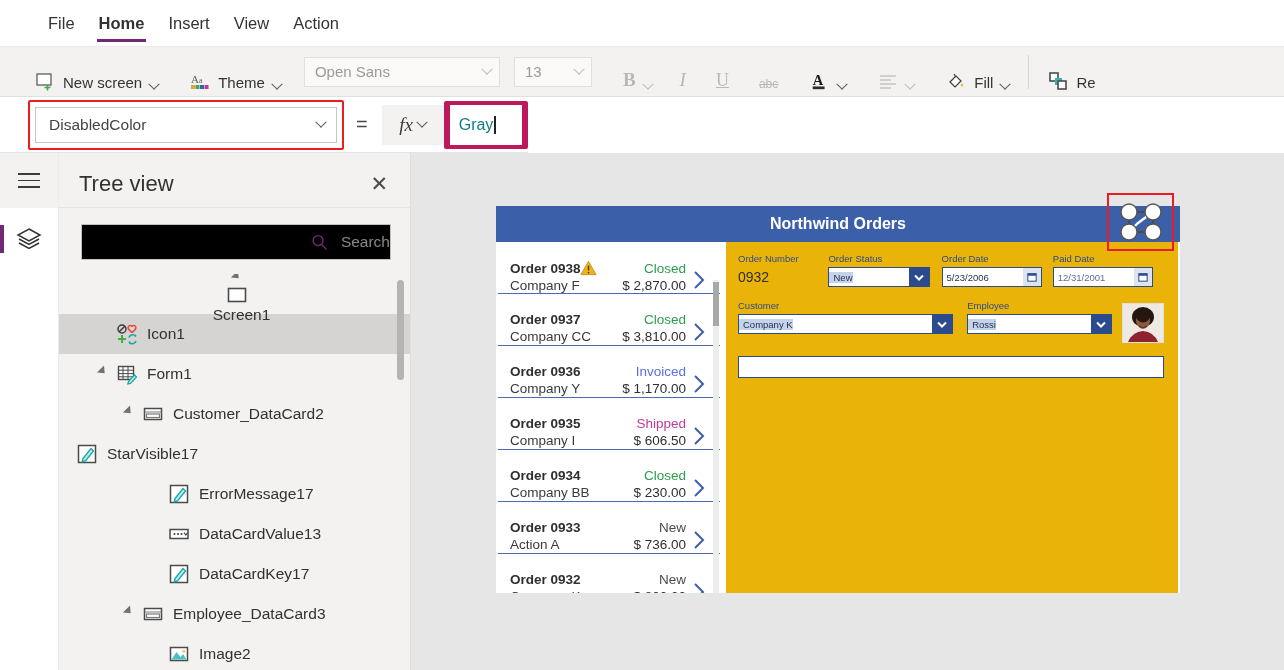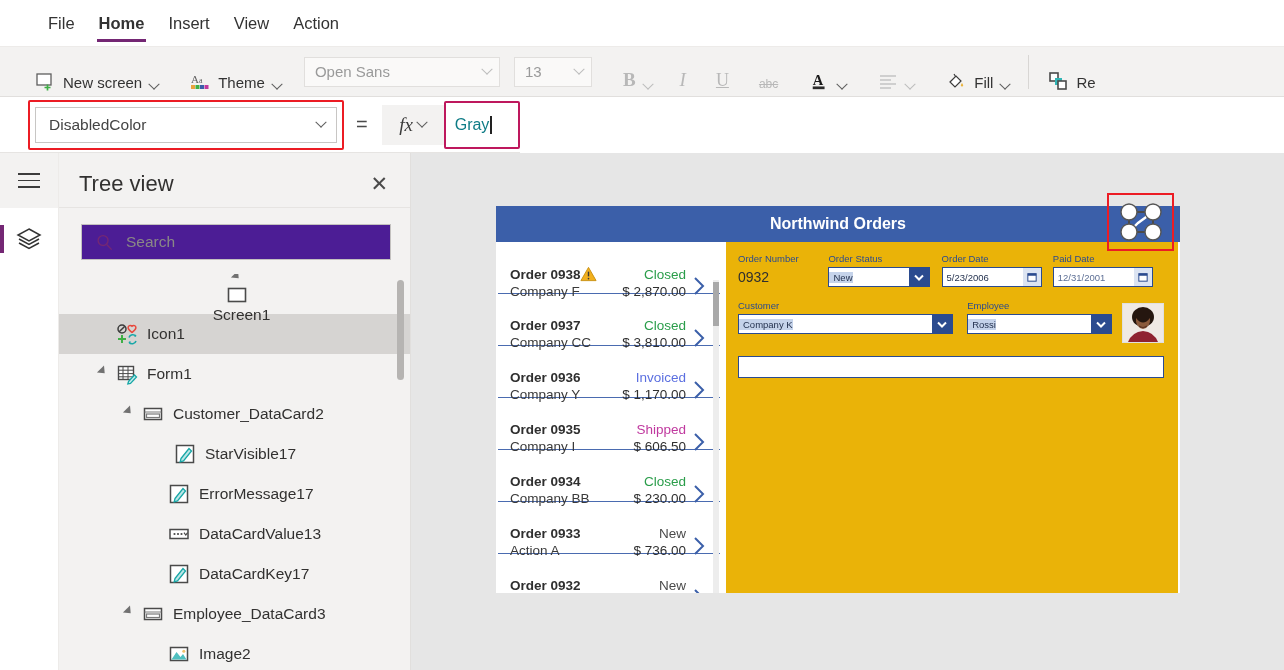--- a/index.html
+++ b/index.html
@@ -84,21 +84,21 @@
     padding: 0 11px 0 13px; font-size: 15.5px; color: #444; cursor: pointer;
   }
   .eq-sign { font-size: 20px; color: #4a4a4a; margin: 0 14px 0 12px; }
   .fx-box {
     width: 62px; height: 40px; background: #f3f2f1;
     display: flex; align-items: center; justify-content: center; gap: 5px;
     cursor: pointer;
   }
   .fx-label { font-size: 19px; font-style: italic; font-family: "Liberation Serif", serif; color: #3b3b3b; }
   .formula-wrap {
-    position: relative; border: 2px solid #be185d; border-radius: 2px;
+    position: relative; border: 6px solid #be185d; border-radius: 2px;
     height: 48px; display: flex; align-items: center;
   }
   .formula-input {
     width: 72px; height: 40px; background: #ffffff;
     display: flex; align-items: center; padding-left: 9px;
     font-size: 16px; color: #0e7c86; font-family: "Liberation Sans", sans-serif;
   }
   .caret-bar {
     display: inline-block; width: 1.5px; height: 18px; background: #222; margin-left: 1px;
   }
@@ -131,22 +131,22 @@
     display: flex; flex-direction: column;
   }
   .tree-head {
     height: 55px; display: flex; align-items: center; justify-content: space-between;
     padding: 7px 22px 0 20px; border-bottom: 1px solid #e6e4e2;
   }
   .tree-title { font-size: 22px; color: #323130; font-weight: normal; }
   .close-x { font-size: 21px; color: #4a4a4a; cursor: pointer; line-height: 1; }
   .search-zone { padding: 16px 19px 14px 22px; }
   .search-box {
-    height: 36px; background: #4c1d95; border: 1px solid #c3c1bf;
-    display: flex; align-items: center; gap: 12px; padding-left: 13px; cursor: text;
+    height: 36px; background: #000000; border: 1px solid #c3c1bf;
+    display: flex; align-items: center; gap: 12px; padding-left: 13px; cursor: text; justify-content: flex-end;
   }
   .search-ph { font-size: 15.5px; color: #8a8886; }
   .tree-list { flex: 1; overflow: hidden; position: relative; }
   .tree-row {
     display: flex; align-items: center; height: 40px;
     font-size: 15.5px; color: #323130; cursor: pointer; white-space: nowrap;
   }
   .tree-row.selected { background: #d6d4d2; }
   .tw {
     width: 10px; height: 10px; flex: none; margin-right: 7px;
@@ -182,21 +182,21 @@
     border: 2.5px solid #ec1c24; z-index: 6;
     display: flex; align-items: center; justify-content: center;
   }
 
   
   .gallery {
     position: absolute; left: 2px; top: 36px; width: 222px; height: 351px;
     overflow: hidden; background: #ffffff;
   }
   .g-item {
-    height: 52px; padding: 24px 8px 0 12px;
+    height: 52px; padding: 18px 8px 0 12px;
     border-bottom: 1px solid #4a6bb0;
     display: flex; align-items: flex-start; position: relative;
   }
   .g-left { flex: 1; }
   .g-r1 { display: flex; justify-content: space-between; align-items: center; }
   .g-ord { font-size: 13.5px; font-weight: bold; color: #2f2f2f; display: flex; align-items: center; }
   .g-status { font-size: 13.5px; }
   .g-r2 { display: flex; justify-content: space-between; margin-top: 2px; }
   .g-comp { font-size: 13.5px; color: #3a3a3a; }
   .g-amt { font-size: 13.5px; color: #2f2f2f; }
@@ -430,21 +430,21 @@
         </div>
         <div class="tree-row" style="padding-left: 66px;">
           <span class="tw"></span>
           <span class="tree-ico"><svg xmlns="http://www.w3.org/2000/svg" viewBox="0 0 22 22" width="22" height="22">
         <rect x="2.5" y="5.5" width="17" height="11" fill="#fff" stroke="#4a4a4a" stroke-width="1.5"></rect>
         <rect x="4.5" y="11" width="13" height="3.5" fill="#ffffff" stroke="#7a7a7a" stroke-width="1.2"></rect>
         <path d="M2.5 9h17" stroke="#7a7a7a" stroke-width="1"></path>
       </svg></span>
           <span>Customer_DataCard2</span>
         </div>
-        <div class="tree-row" style="padding-left: 92px; margin-left: 6px;">
+        <div class="tree-row" style="">
           <span class="tw hidden"></span>
           <span class="tree-ico"><svg xmlns="http://www.w3.org/2000/svg" viewBox="0 0 22 22" width="22" height="22">
         <rect x="2.5" y="2.5" width="17" height="17" fill="#fff" stroke="#4a4a4a" stroke-width="1.5"></rect>
         <path d="M7 15.5 L15 5.5 L17.5 8 L9.5 18 L6.2 18.8z" fill="#bde6e6" stroke="#18a7a7" stroke-width="1.3"></path>
       </svg></span>
           <span>StarVisible17</span>
         </div>
         <div class="tree-row" style="padding-left: 92px;">
           <span class="tw hidden"></span>
           <span class="tree-ico"><svg xmlns="http://www.w3.org/2000/svg" viewBox="0 0 22 22" width="22" height="22">

